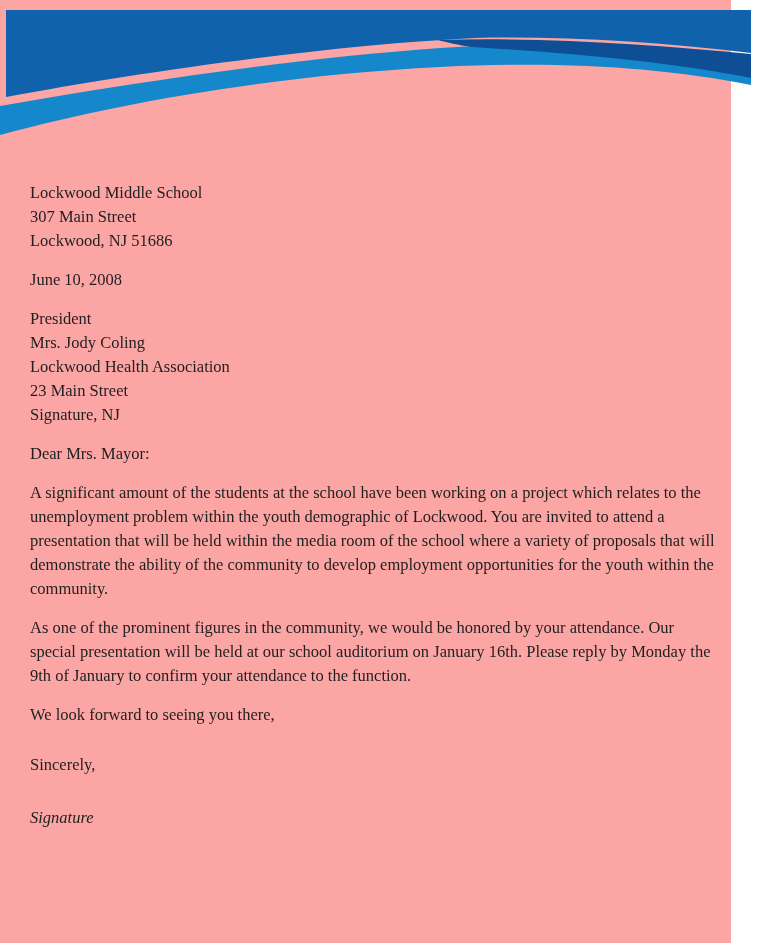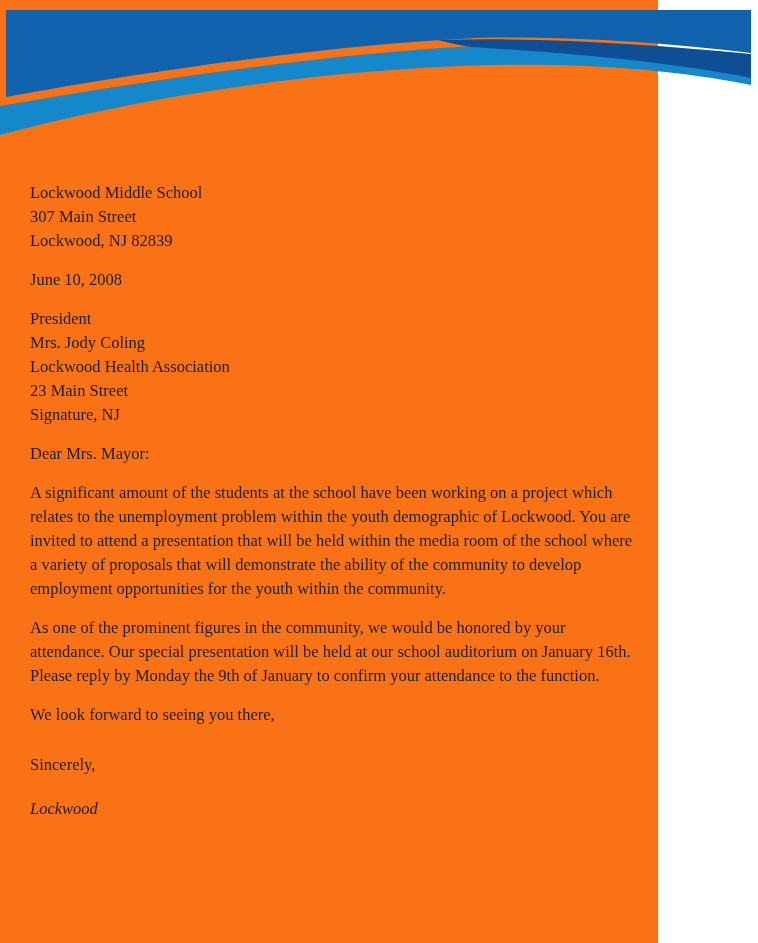--- a/index.html
+++ b/index.html
@@ -7,38 +7,38 @@
     width: 758px;
     background: #ffffff;
   }
   body {
     height: 943px;
     font-family: "Liberation Serif", "DejaVu Serif", serif;
     color: #1f1f1f;
     overflow: hidden;
   }
   .page {
-    width: 658px;
+    width: 731px;
     height: 943px;
-    background: #f97316;
+    background: #fca5a5;
     position: relative;
   }
   .header-graphic {
     width: 758px;
     height: 155px;
     display: block;
   }
   .letter {
     padding: 26px 16px 0 30px;
     font-size: 16.5px;
     line-height: 24px;
   }
   .block { margin-bottom: 15px; }
   .address-line, .para, .line { font-size: 16.5px; line-height: 24px; }
-  .closing-block { margin-top: 26px; margin-bottom: 20px; }
+  .closing-block { margin-top: 26px; margin-bottom: 29px; }
   .signature { font-style: italic; }
 </style>
 </head>
 <body>
 
 <div class="page">
 
   <svg class="header-graphic" viewBox="0 0 758 155" xmlns="http://www.w3.org/2000/svg" aria-hidden="true">
 
     <path d="M0,106 C150,80 300,58 440,48 C560,40 680,45 751,58 L751,85 C660,67 560,61 440,67 C280,75 120,102 0,135 Z" fill="#1488ca"></path>
@@ -46,21 +46,21 @@
     <path d="M438,40 C540,37 650,44 751,54 L751,78 C670,62 570,53 472,47 C458,45 447,42.5 438,40 Z" fill="#0d4e94"></path>
 
     <path d="M6,10 L751,10 L751,53 C660,42 560,36 475,38 C330,45 140,72 6,97 Z" fill="#1162ad"></path>
   </svg>
 
   <div class="letter">
 
     <div class="block">
       <div class="address-line">Lockwood Middle School</div>
       <div class="address-line">307 Main Street</div>
-      <div class="address-line">Lockwood, NJ 82839</div>
+      <div class="address-line">Lockwood, NJ 51686</div>
     </div>
 
     <div class="block">
       <div class="line">June 10, 2008</div>
     </div>
 
     <div class="block">
       <div class="address-line">President</div>
       <div class="address-line">Mrs. Jody Coling</div>
       <div class="address-line">Lockwood Health Association</div>
@@ -74,17 +74,17 @@
 
     <p class="para block">A significant amount of the students at the school have been working on a project which relates to the unemployment problem within the youth demographic of Lockwood. You are invited to attend a presentation that will be held within the media room of the school where a variety of proposals that will demonstrate the ability of the community to develop employment opportunities for the youth within the community.</p>
     <p class="para block">As one of the prominent figures in the community, we would be honored by your attendance. Our special presentation will be held at our school auditorium on January 16th. Please reply by Monday the 9th of January to confirm your attendance to the function.</p>
     <p class="para block">We look forward to seeing you there,</p>
 
     <div class="closing-block">
       <div class="line">Sincerely,</div>
     </div>
 
     <div class="block">
-      <div class="line signature">Lockwood</div>
+      <div class="line signature">Signature</div>
     </div>
 
   </div>
 </div>
 
 </body></html>

